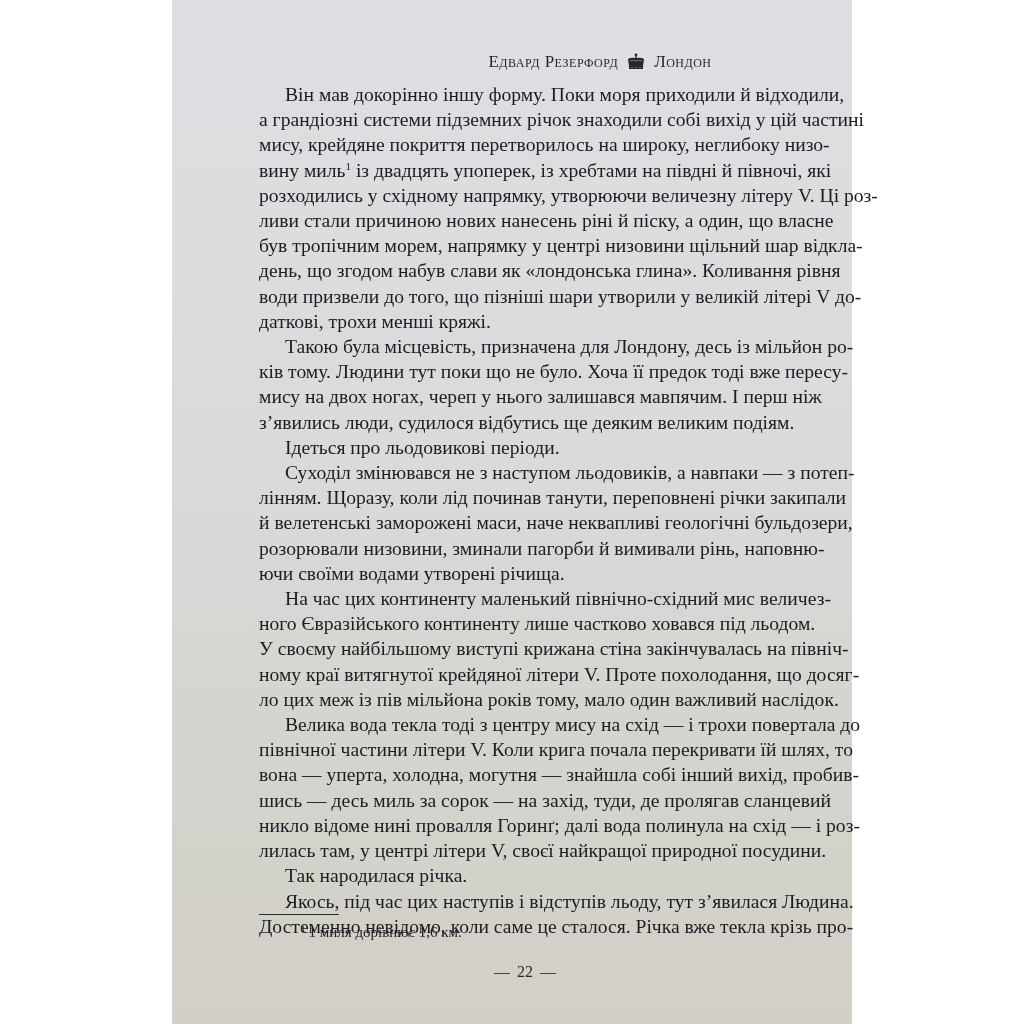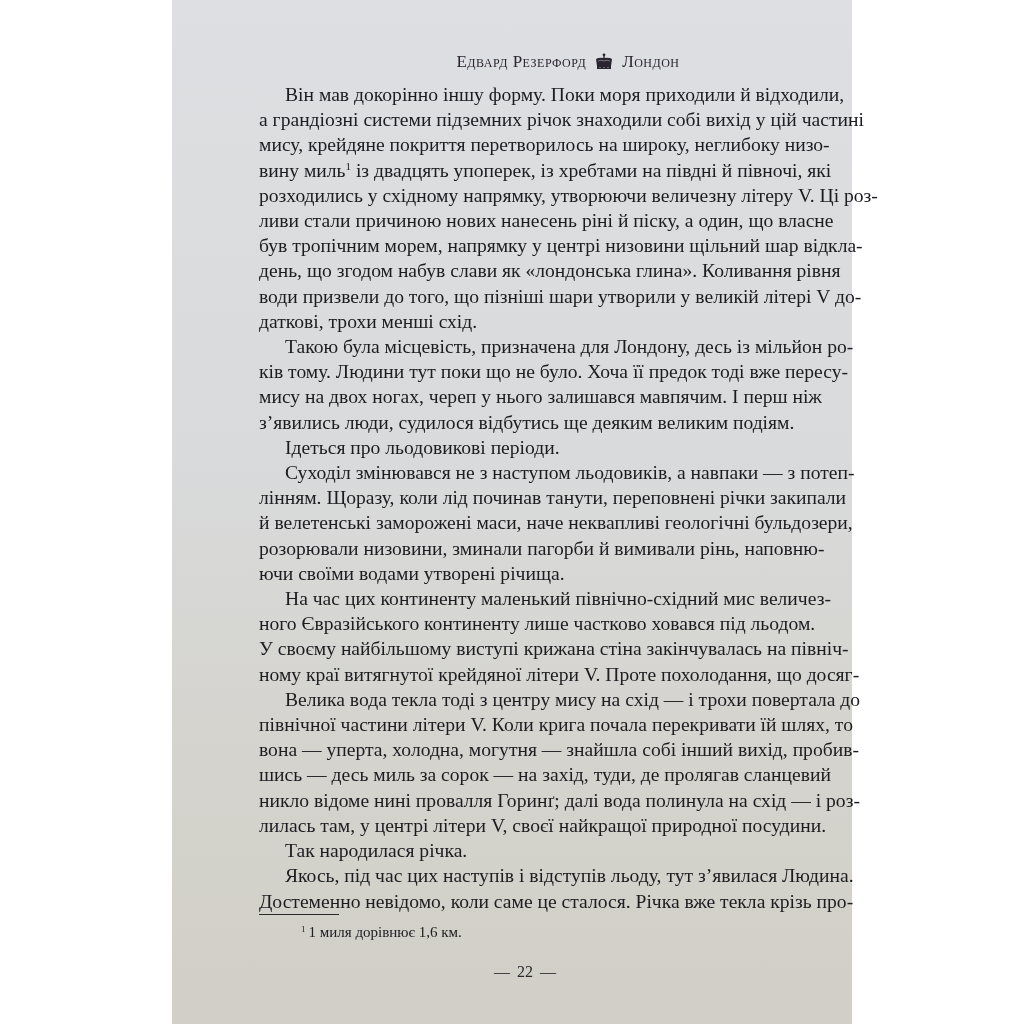--- a/index.html
+++ b/index.html
@@ -28,20 +28,21 @@
       text-align: center;
       font-family: "Liberation Serif", "DejaVu Serif", serif;
       font-size: 17px;
       font-variant: small-caps;
       letter-spacing: 0.5px;
       color: #2a2430;
       display: flex;
       justify-content: center;
       align-items: center;
       gap: 8px;
+      padding-left: 32px;
     }
     .crown {
       display: inline-block;
       width: 20px;
       height: 18px;
     }
     .body-text {
       position: absolute;
       left: 87px;
       top: 82px;
@@ -126,39 +127,40 @@
   <div class="body-text">
     <span class="line indent">Він мав докорінно іншу форму. Поки моря приходили й відходили,</span>
     <span class="line">а грандіозні системи підземних річок знаходили собі вихід у цій частині</span>
     <span class="line">мису, крейдяне покриття перетворилось на широку, неглибоку низо-</span>
     <span class="line"><span>вину миль</span><sup class="fnref">1</sup><span> із двадцять упоперек, із хребтами на півдні й півночі, які</span></span>
     <span class="line">розходились у східному напрямку, утворюючи величезну літеру V. Ці роз-</span>
     <span class="line">ливи стали причиною нових нанесень ріні й піску, а один, що власне</span>
     <span class="line">був тропічним морем, напрямку у центрі низовини щільний шар відкла-</span>
     <span class="line">день, що згодом набув слави як «лондонська глина». Коливання рівня</span>
     <span class="line">води призвели до того, що пізніші шари утворили у великій літері V до-</span>
-    <span class="line last">даткові, трохи менші схід.</span>
+    <span class="line last">даткові, трохи менші кряжі.</span>
 
     <span class="line indent">Такою була місцевість, призначена для Лондону, десь із мільйон ро-</span>
     <span class="line">ків тому. Людини тут поки що не було. Хоча її предок тоді вже пересу-</span>
     <span class="line">мису на двох ногах, череп у нього залишався мавпячим. І перш ніж</span>
     <span class="line last">з’явились люди, судилося відбутись ще деяким великим подіям.</span>
 
     <span class="line indent last">Ідеться про льодовикові періоди.</span>
 
     <span class="line indent">Суходіл змінювався не з наступом льодовиків, а навпаки — з потеп-</span>
     <span class="line">лінням. Щоразу, коли лід починав танути, переповнені річки закипали</span>
     <span class="line">й велетенські заморожені маси, наче неквапливі геологічні бульдозери,</span>
     <span class="line">розорювали низовини, зминали пагорби й вимивали рінь, наповню-</span>
     <span class="line last">ючи своїми водами утворені річища.</span>
 
     <span class="line indent">На час цих континенту маленький північно-східний мис величез-</span>
     <span class="line">ного Євразійського континенту лише частково ховався під льодом.</span>
     <span class="line">У своєму найбільшому виступі крижана стіна закінчувалась на північ-</span>
     <span class="line">ному краї витягнутої крейдяної літери V. Проте похолодання, що досяг-</span>
+    <span class="line last">ло цих меж із пів мільйона років тому, мало один важливий наслідок.</span>
 
     <span class="line indent">Велика вода текла тоді з центру мису на схід — і трохи повертала до</span>
     <span class="line">північної частини літери V. Коли крига почала перекривати їй шлях, то</span>
     <span class="line">вона — уперта, холодна, могутня — знайшла собі інший вихід, пробив-</span>
     <span class="line">шись — десь миль за сорок — на захід, туди, де пролягав сланцевий</span>
     <span class="line">никло відоме нині провалля Горинґ; далі вода полинула на схід — і роз-</span>
     <span class="line last">лилась там, у центрі літери V, своєї найкращої природної посудини.</span>
 
     <span class="line indent last">Так народилася річка.</span>
 

